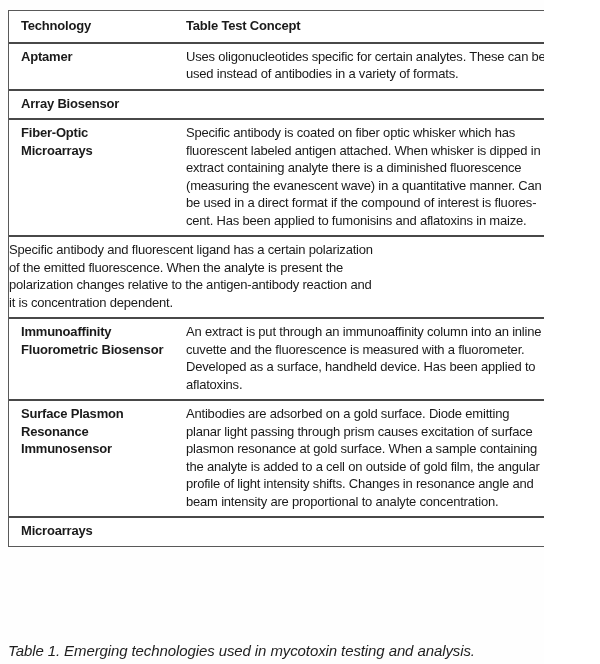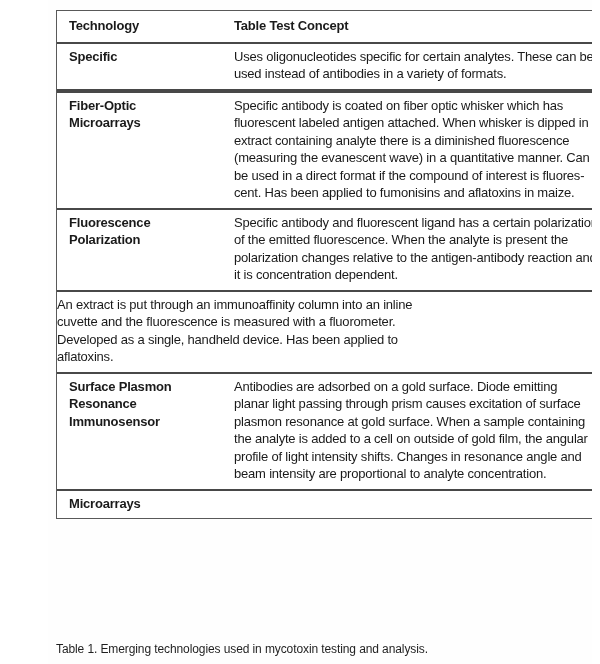--- a/index.html
+++ b/index.html
@@ -9,21 +9,20 @@
     height: 664px;
     background: #ffffff;
     font-family: "Liberation Sans", sans-serif;
   }
   .page {
     position: relative;
     width: 544px;
     height: 664px;
     background: #fefefe;
     overflow: hidden;
-    margin-left: 48px;
   }
   .table {
     position: absolute;
     left: 8px;
     top: 10px;
     width: 580px;
     border: 1px solid #595959;
     background: #ffffff;
   }
   .row {
@@ -51,69 +50,71 @@
   }
   .header .cell {
     font-weight: bold;
     padding-top: 6px;
     padding-bottom: 7px;
   }
   .caption {
     position: absolute;
     left: 8px;
     top: 642px;
-    font-size: 12px;
+    font-size: 15px;
+    font-style: italic;
     letter-spacing: -0.1px;
     color: #1f1f1f;
   }
 </style>
 </head>
 <body>
 
 <div class="page">
   <div class="table">
 
     <div class="row header">
       <div class="cell tech">Technology</div>
       <div class="cell desc">Table Test Concept</div>
     </div>
 
     <div class="row">
-      <div class="cell tech">Specific</div>
+      <div class="cell tech">Aptamer</div>
       <div class="cell desc">Uses oligonucleotides specific for certain analytes. These can be
 used instead of antibodies in a variety of formats.</div>
     </div>
 
     <div class="row">
+      <div class="cell tech">Array Biosensor</div>
     </div>
 
     <div class="row">
       <div class="cell tech">Fiber-Optic
 Microarrays</div>
       <div class="cell desc">Specific antibody is coated on fiber optic whisker which has
 fluorescent labeled antigen attached. When whisker is dipped in
 extract containing analyte there is a diminished fluorescence
 (measuring the evanescent wave) in a quantitative manner.  Can
 be used in a direct format if the compound of interest is fluores-
 cent. Has been applied to fumonisins and aflatoxins in maize.</div>
     </div>
 
     <div class="row">
-      <div class="cell tech">Fluorescence
-Polarization</div>
       <div class="cell desc">Specific antibody and fluorescent ligand has a certain polarization
 of the emitted fluorescence. When the analyte is present the
 polarization changes relative to the antigen-antibody reaction and
 it is concentration dependent.</div>
     </div>
 
     <div class="row">
+      <div class="cell tech">Immunoaffinity
+Fluorometric Biosensor</div>
       <div class="cell desc">An extract is put through an immunoaffinity column into an inline
 cuvette and the fluorescence is measured with a fluorometer.
-Developed as a single, handheld device. Has been applied to
+Developed as a surface, handheld device. Has been applied to
 aflatoxins.</div>
     </div>
 
     <div class="row">
       <div class="cell tech">Surface Plasmon
 Resonance
 Immunosensor</div>
       <div class="cell desc">Antibodies are adsorbed on a gold surface. Diode emitting
 planar light passing through prism causes excitation of surface
 plasmon resonance at gold surface. When a sample containing

